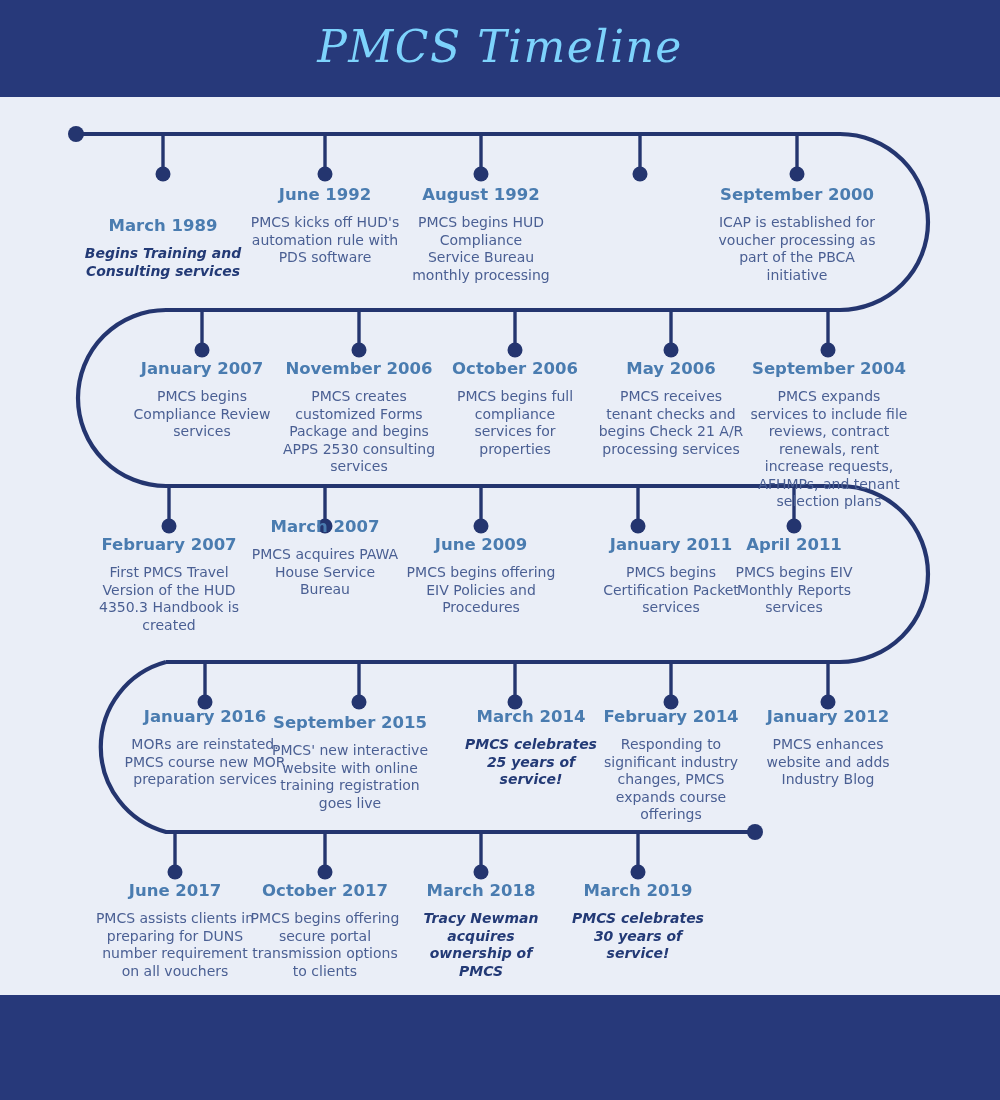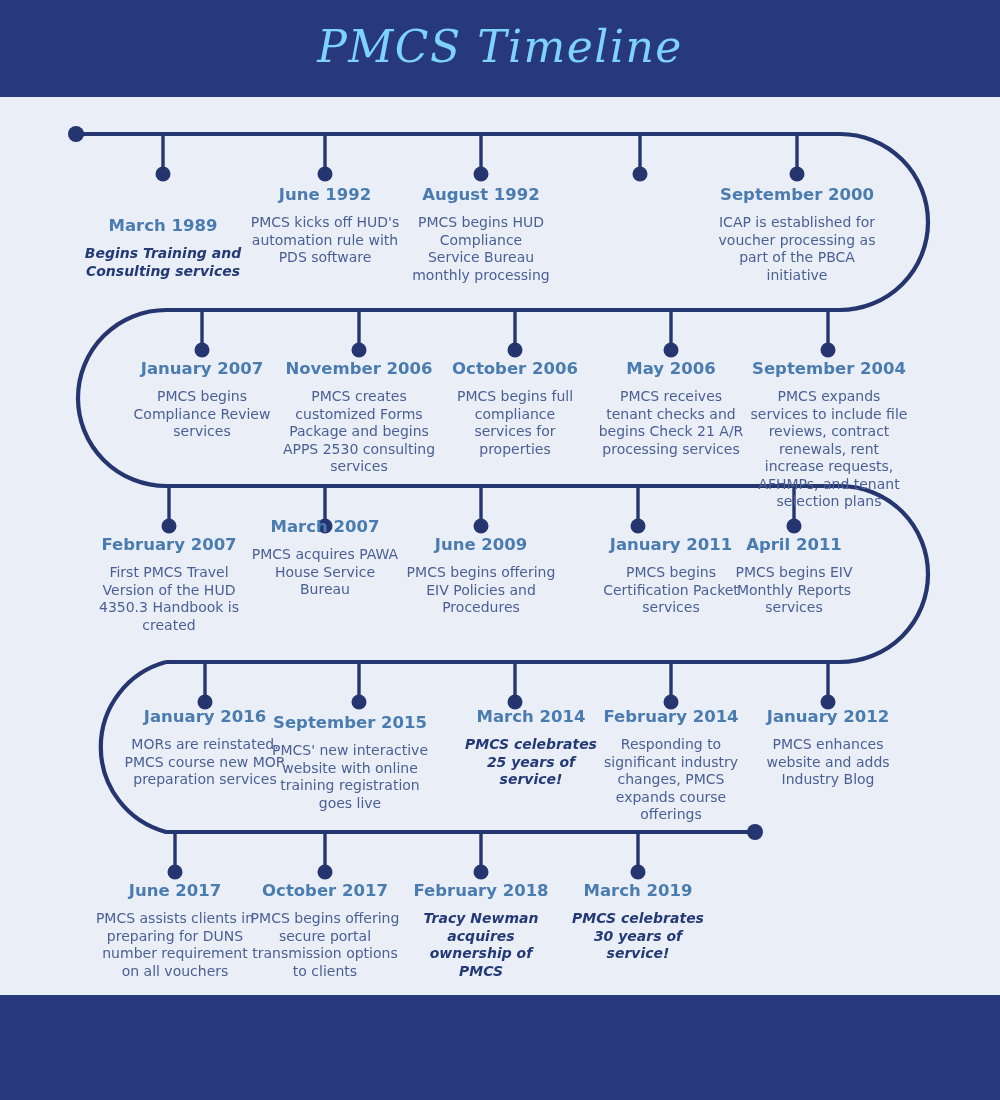--- a/index.html
+++ b/index.html
@@ -253,21 +253,21 @@
 
   <div class="entry" style="left:94px; top:880px; width:162px;">
     <div class="entry-date">June 2017</div>
     <div class="entry-desc">PMCS assists clients in preparing for DUNS number requirement on all vouchers</div>
   </div>
   <div class="entry" style="left:250px; top:880px; width:150px;">
     <div class="entry-date">October 2017</div>
     <div class="entry-desc">PMCS begins offering secure portal transmission options to clients</div>
   </div>
   <div class="entry highlight" style="left:406px; top:880px; width:150px;">
-    <div class="entry-date">February 2018</div>
+    <div class="entry-date">March 2018</div>
     <div class="entry-desc">Tracy Newman acquires ownership of PMCS</div>
   </div>
   <div class="entry highlight" style="left:562px; top:880px; width:152px;">
     <div class="entry-date">March 2019</div>
     <div class="entry-desc">PMCS celebrates 30 years of service!</div>
   </div>
 
   <div class="footer-bar">
     
   </div>

